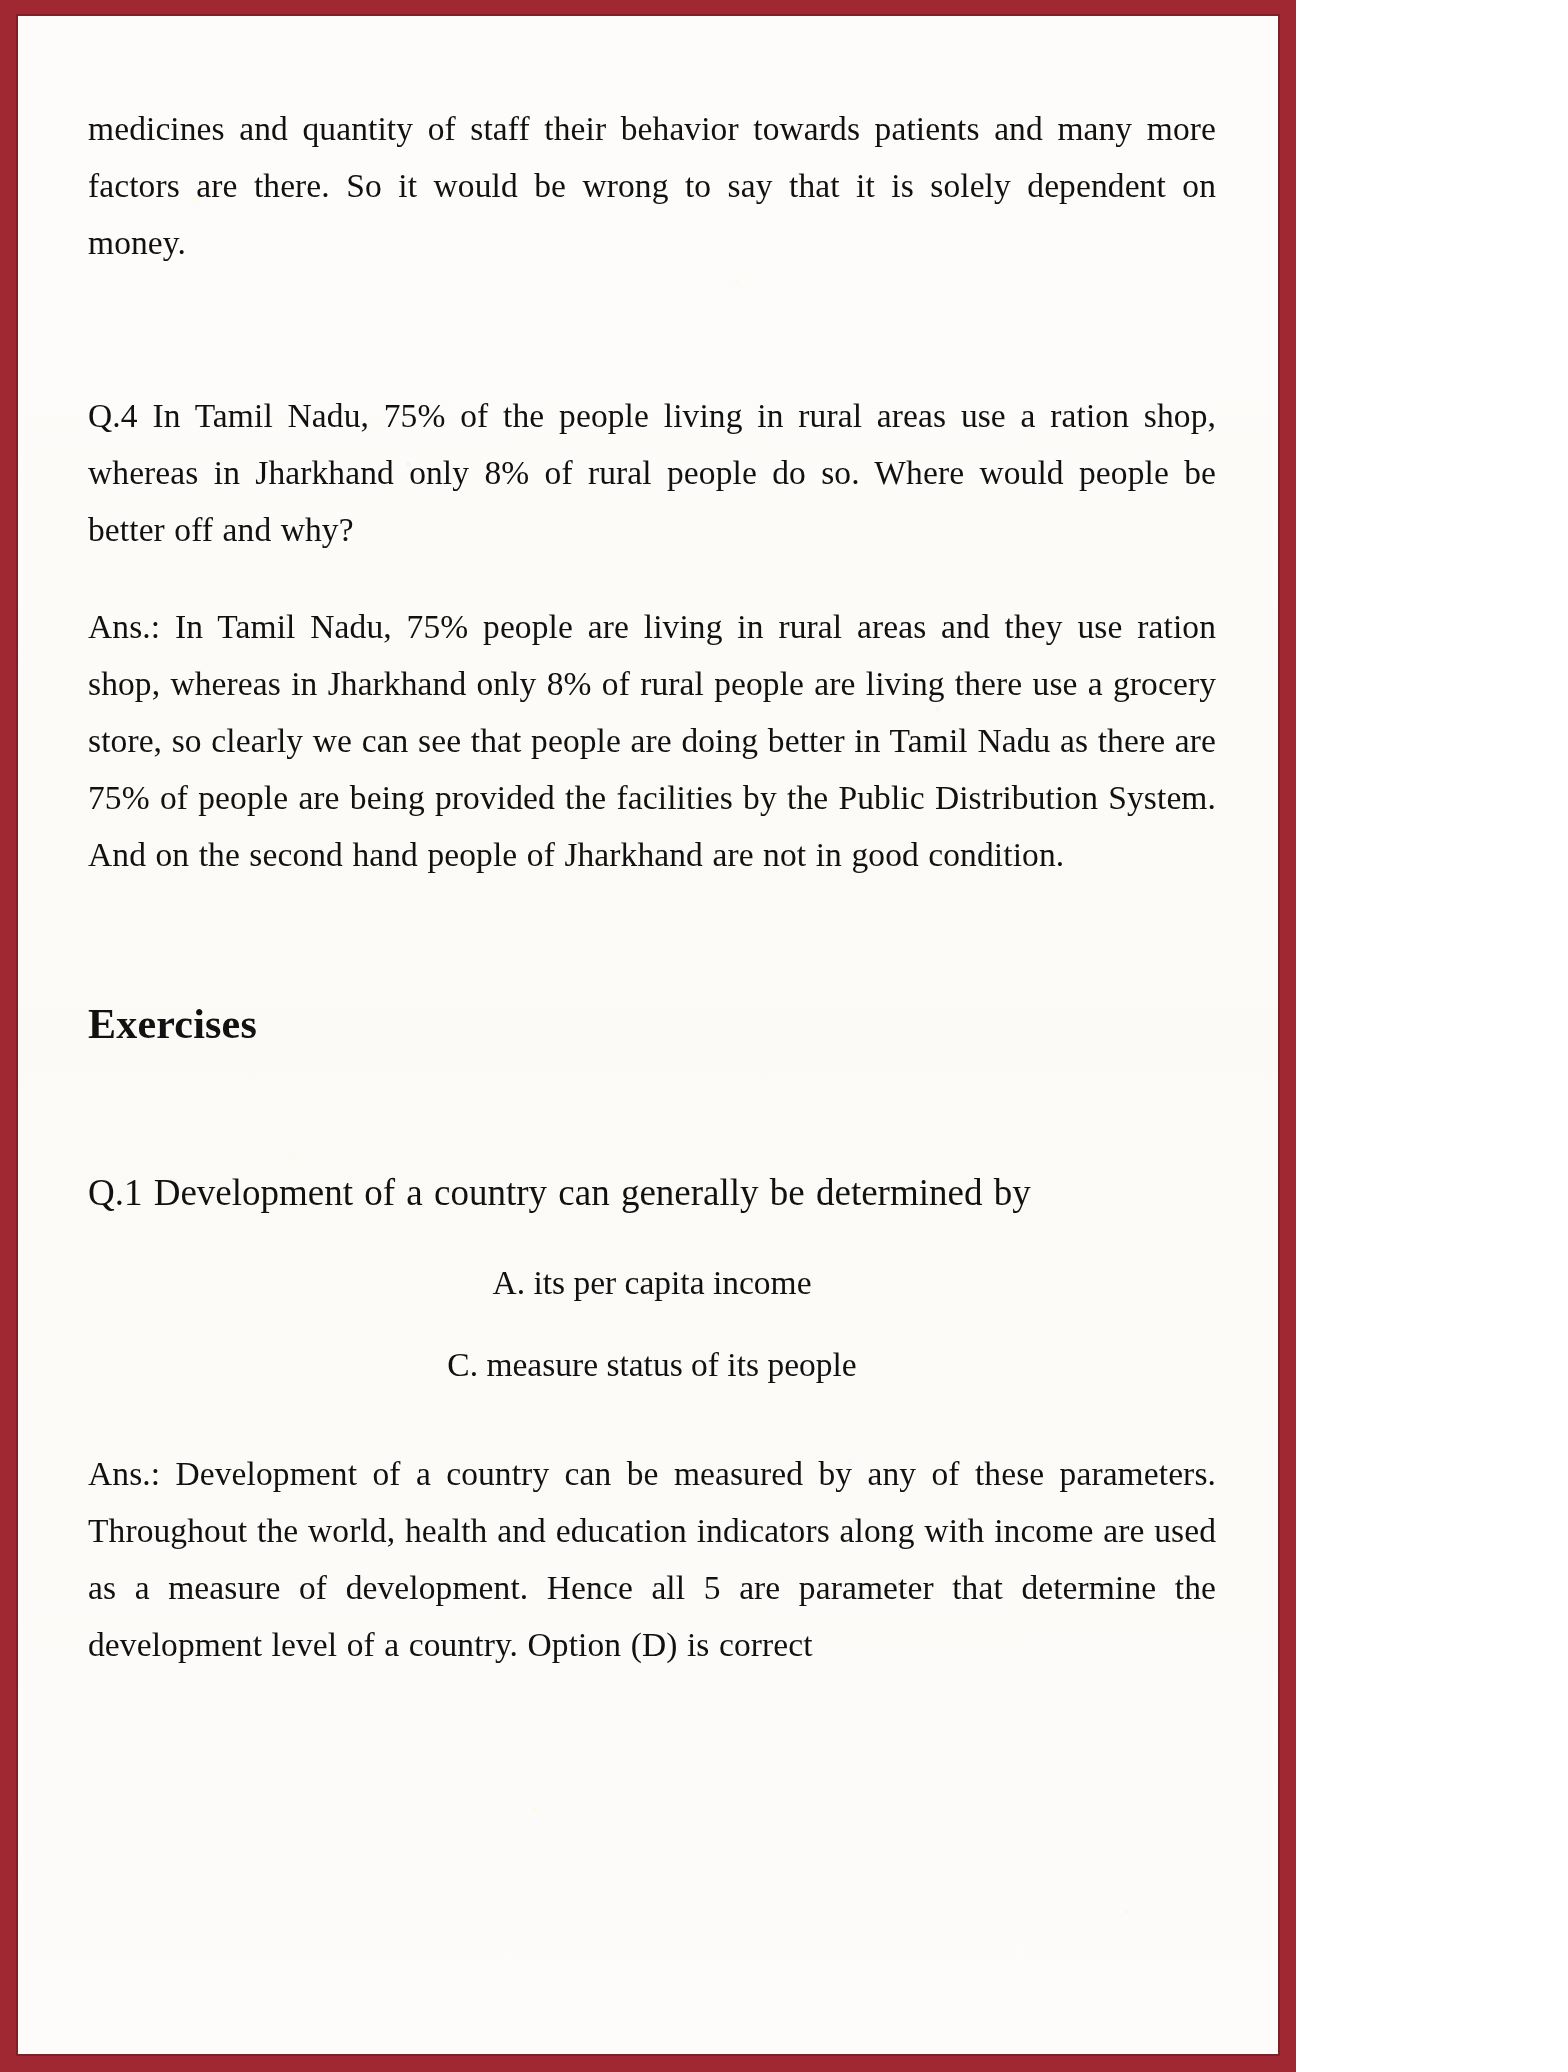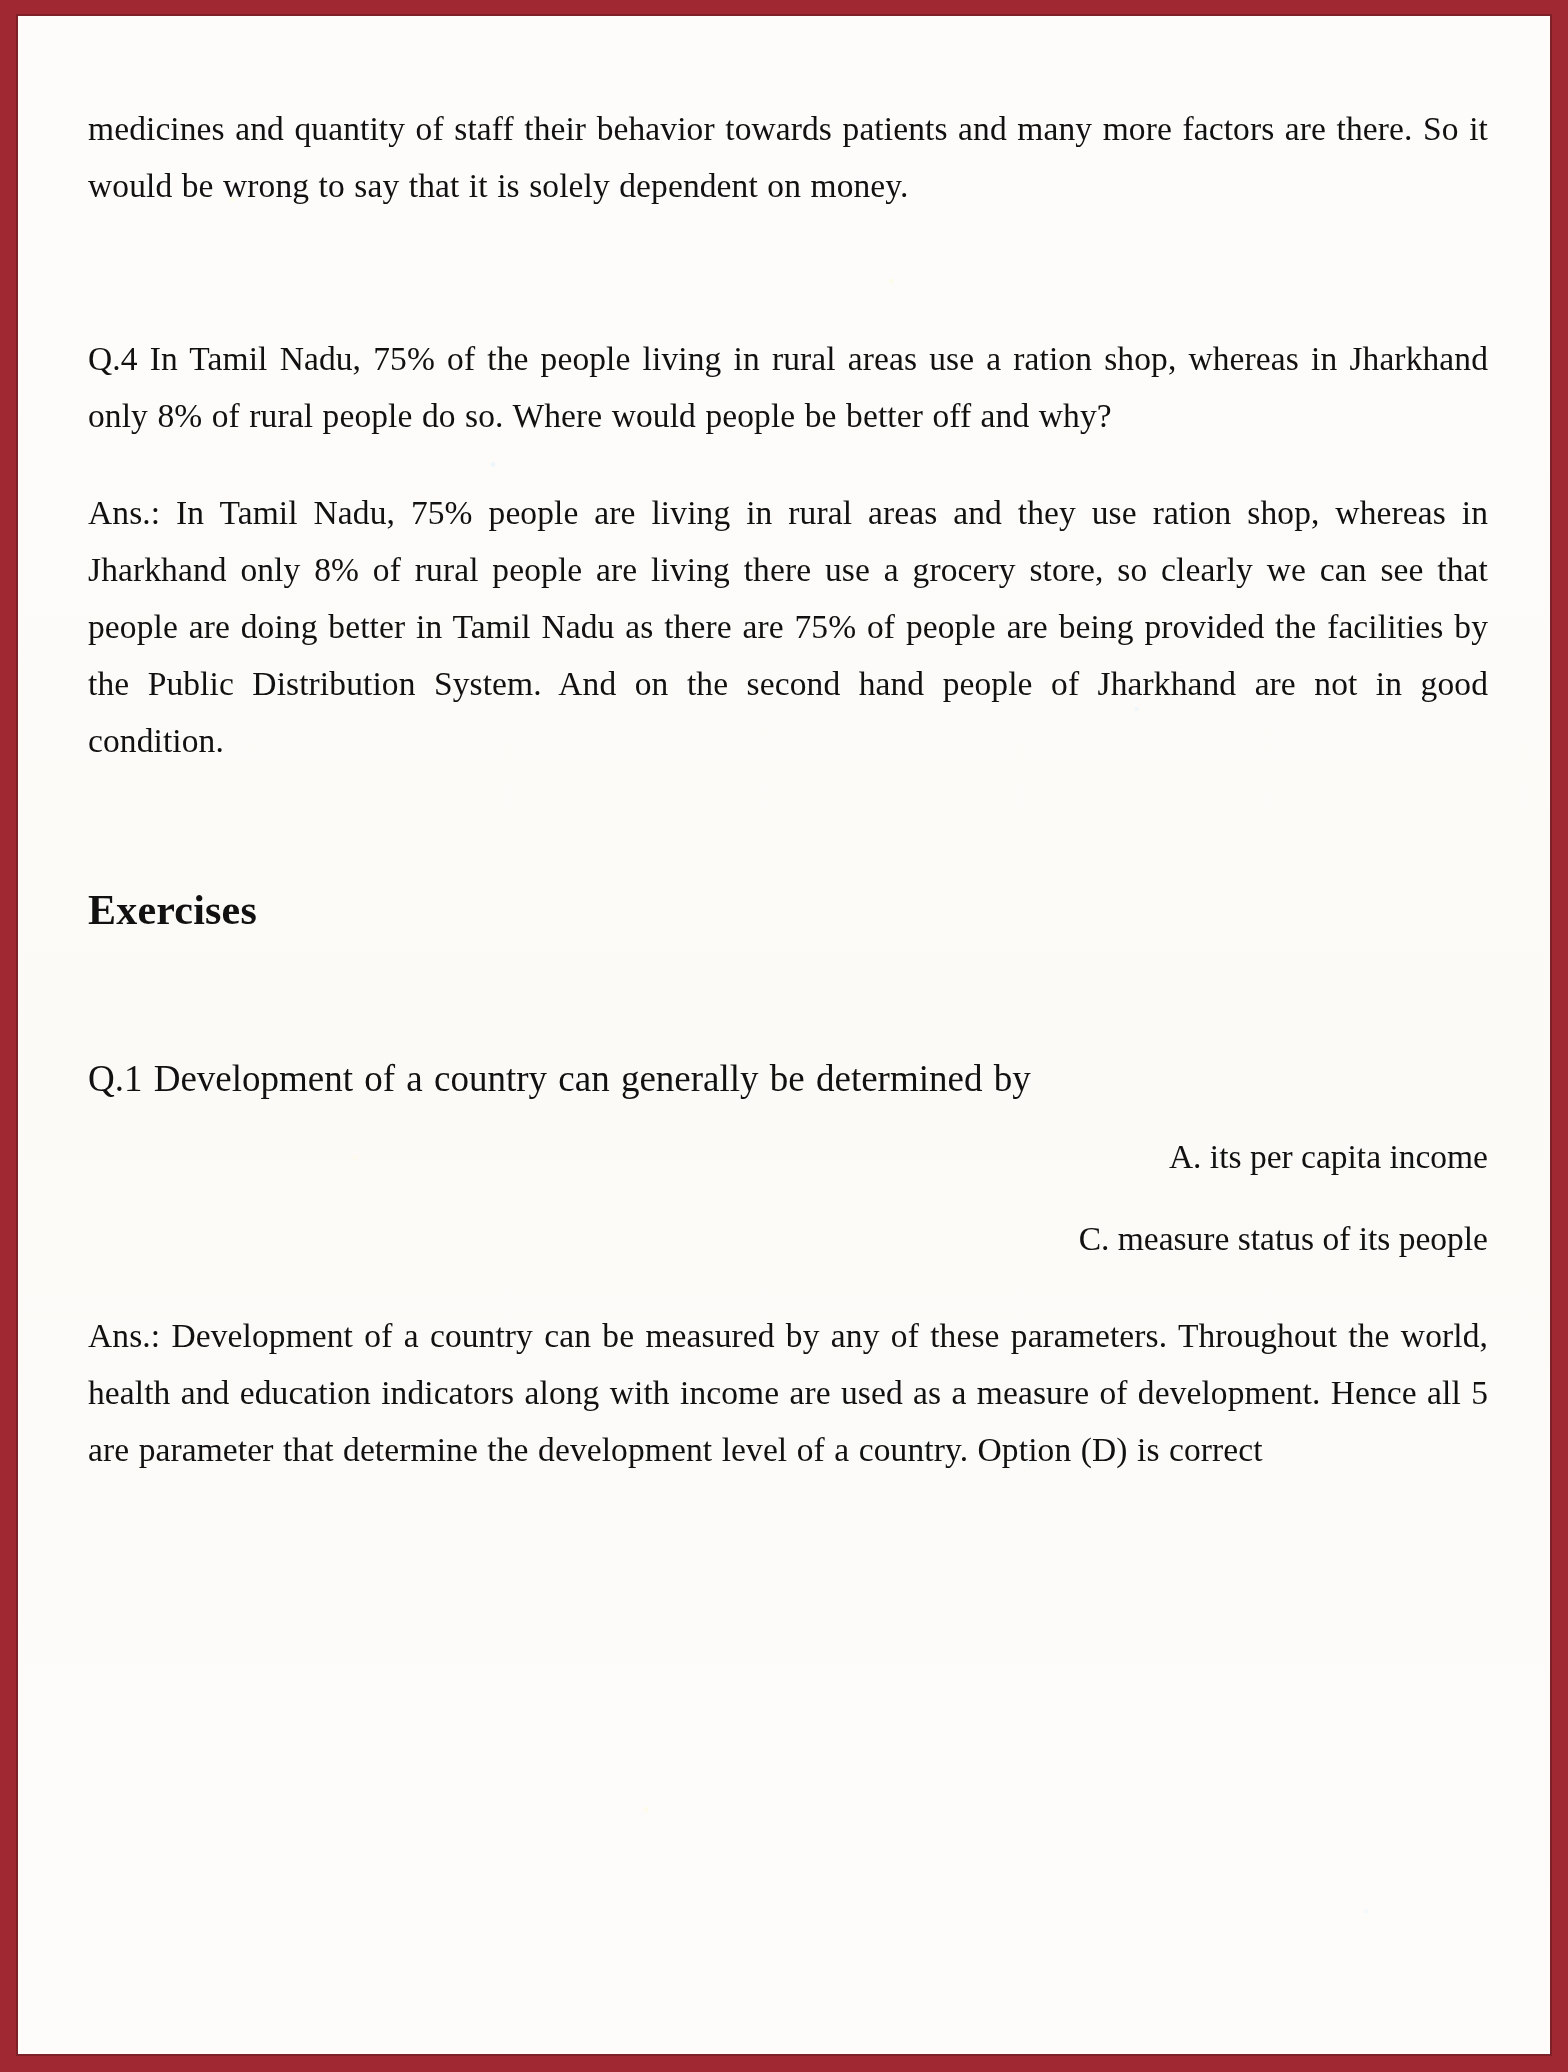--- a/index.html
+++ b/index.html
@@ -10,21 +10,21 @@
   body {
     width: 1568px;
     height: 2072px;
     font-family: "Liberation Serif", "DejaVu Serif", serif;
   }
 
   
   .page-frame {
     position: relative;
     box-sizing: border-box;
-    width: 1568px;
+    width: 1296px;
     height: 2072px;
     background: #a02833;           
     padding: 14px 16px 16px 16px;
   }
   .page-inner-rule {
     box-sizing: border-box;
     width: 100%;
     height: 100%;
     border: 2px solid #7e2028;     
     background: #fdfcfa;           
@@ -82,24 +82,24 @@
 
   .qline {
     margin: 0;
     font-size: 37px;
     line-height: 56px;
     text-align: left;
     word-spacing: 2px;
   }
 
   .option {
-    margin: 0;
+    margin: 12px;
     font-size: 33.5px;
     line-height: 56px;
-    text-align: right;
+    text-align: center;
   }
   .option + .option { margin-top: 26px; }
 
 </style>
 </head>
 <body>
 
 <div class="page-frame">
   <div class="page-inner-rule">
     <div class="paper-texture"></div>

